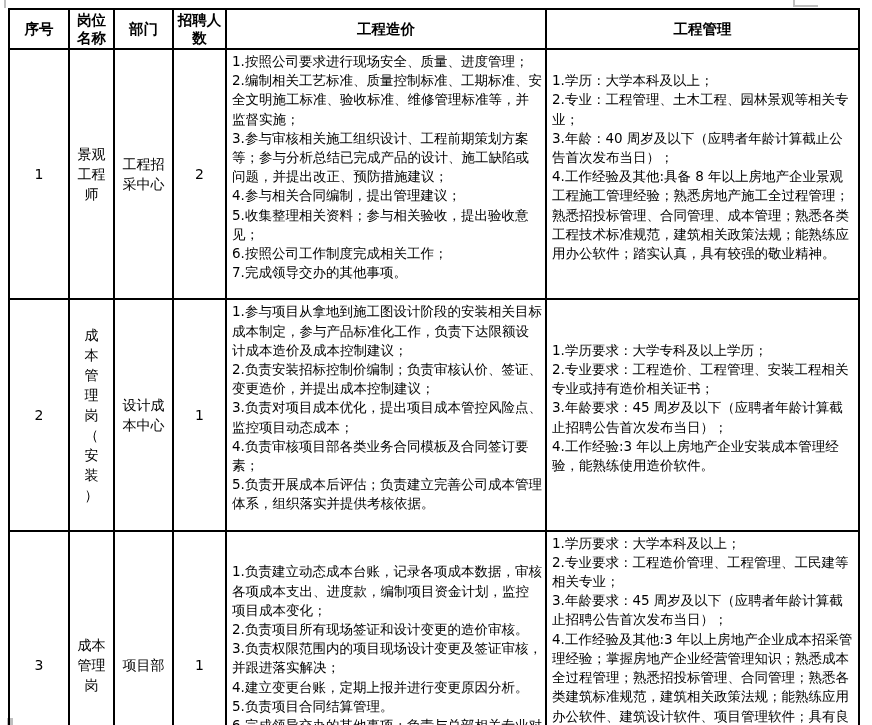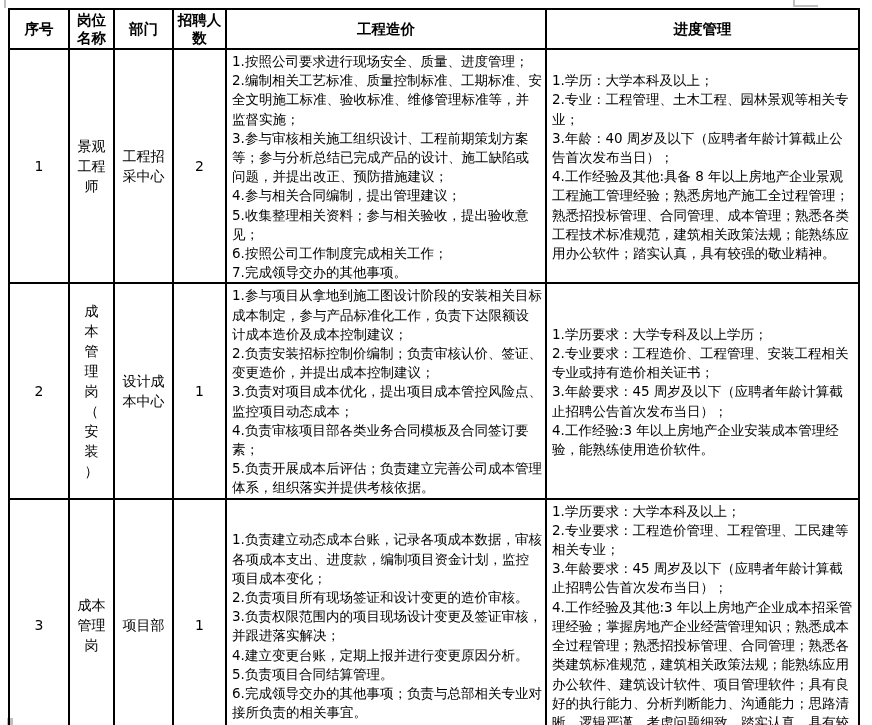--- a/index.html
+++ b/index.html
@@ -46,21 +46,21 @@
     white-space: pre-line;
     line-height: 20px;
     padding: 2px;
   }
   td.text {
     text-align: left;
     vertical-align: middle;
     font-size: 13.5px;
     line-height: 19.2px;
     white-space: pre-line;
-    padding: 2px 3px 0 5px;
+    padding: 2px 3px 16px 5px;
   }
   tr.hrow  { height: 32px; }
   tr.row0  { height: 210px; }
   tr.row1  { height: 214px; }
   tr.row2  { height: 251px; }
 
   
   .art { position: absolute; background: #bfbfbf; }
   .art-tl-v { left: 4px;   top: 0;     width: 2px;  height: 8px; }
   .art-tr-v { left: 793px; top: 0;     width: 2px;  height: 7px; }
@@ -89,21 +89,21 @@
 
     <tbody>
         <tr class="hrow">
       <th>序号</th>
       <th>岗位
 名称</th>
       <th>部门</th>
       <th>招聘人
 数</th>
       <th>工程造价</th>
-      <th>进度管理</th>
+      <th>工程管理</th>
     </tr>
 
     <tr class="row0">
       <td class="center">1</td>
       <td class="center">景观
 工程
 师</td>
       <td class="center">工程招
 采中心</td>
       <td class="center">2</td>

